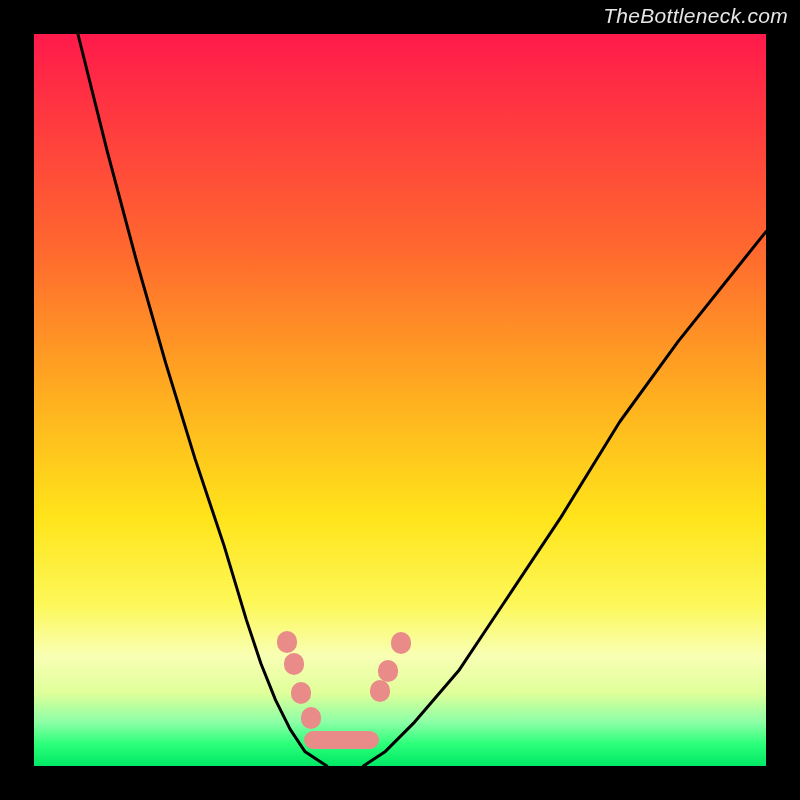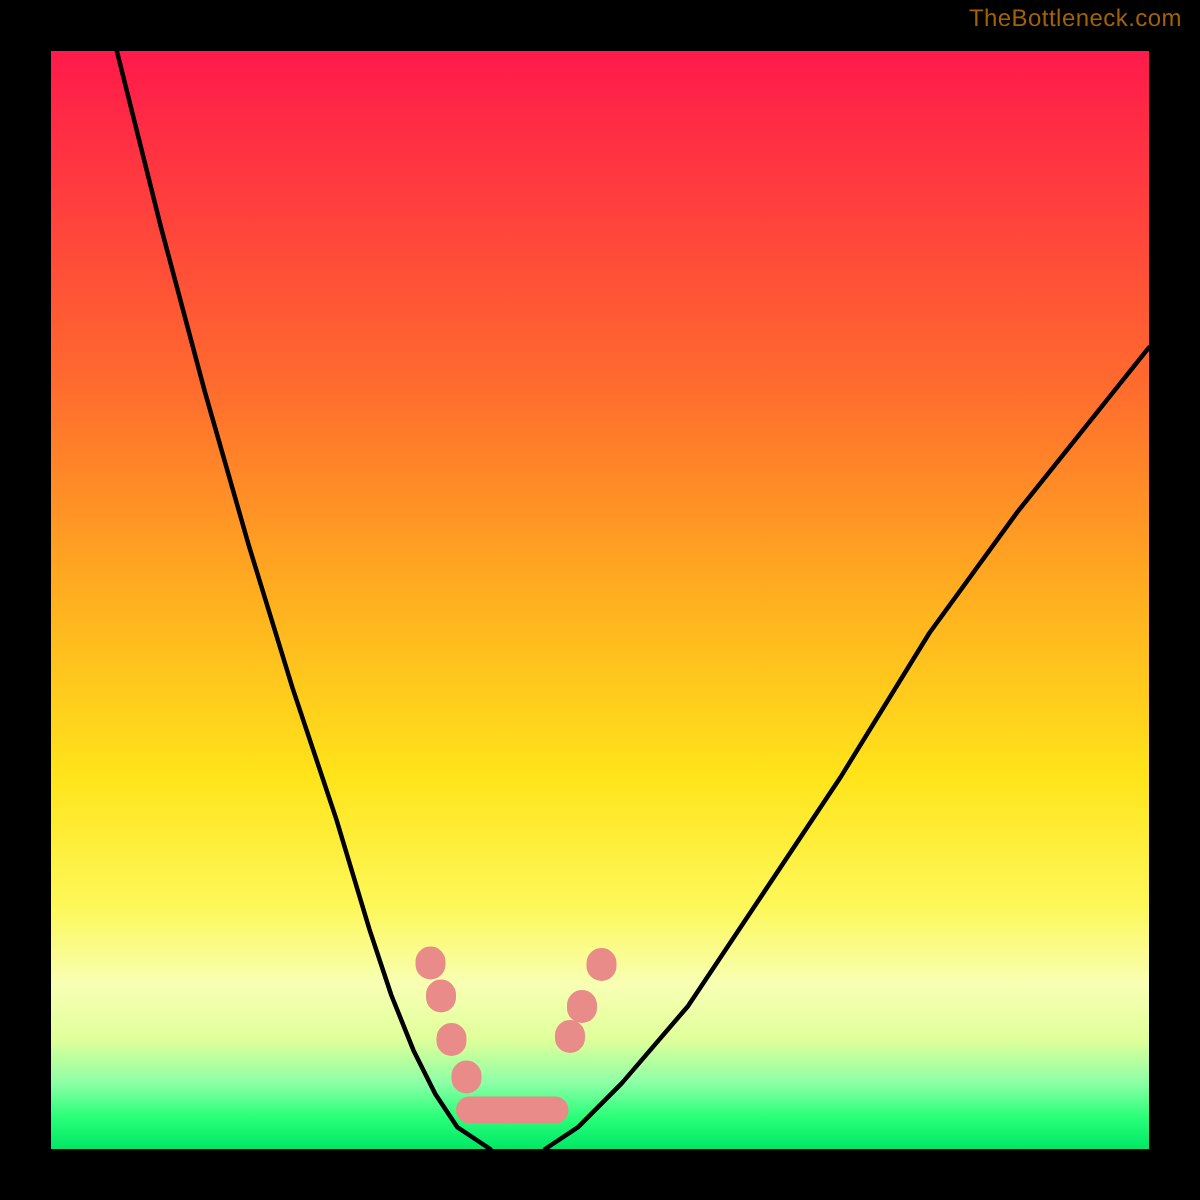--- a/index.html
+++ b/index.html
@@ -13,25 +13,26 @@
   .frame {
     position: relative;
     width: 800px;
     height: 800px;
     background: #000;
   }
   .watermark {
     position: absolute;
     top: 4px;
     right: 12px;
-    color: #a16207;
-    font-size: 16px;
+    color: #e5e5e5;
+    font-size: 21px;
     font-weight: 500;
     letter-spacing: 0.3px;
     z-index: 20;
+    font-style: italic;
   }
   .plot {
     position: absolute;
     left: 34px;
     top: 34px;
     width: 732px;
     height: 732px;
     overflow: hidden;
   }
   .gradient {

